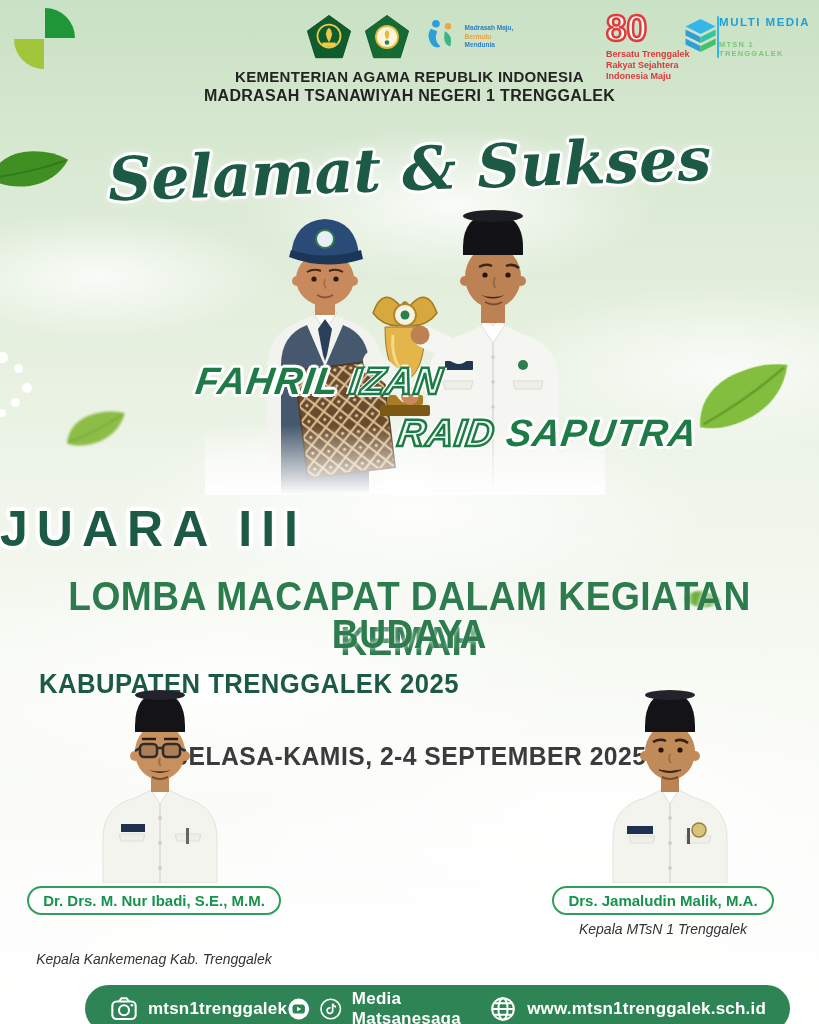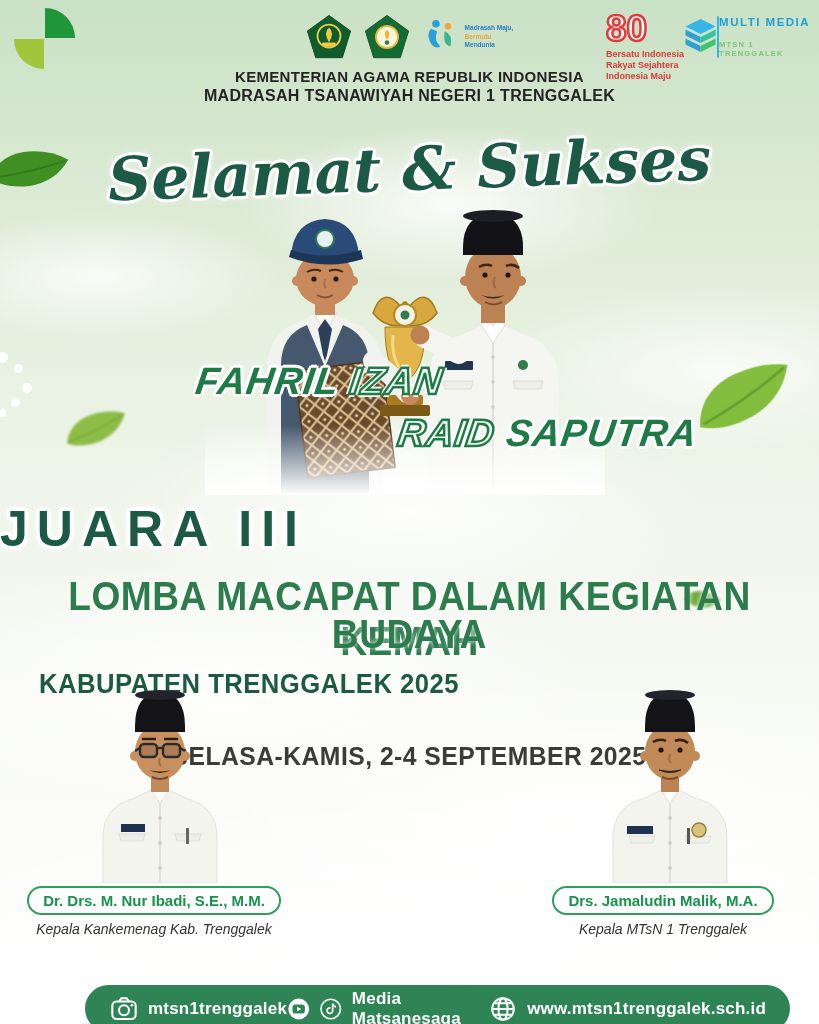--- a/index.html
+++ b/index.html
@@ -53,21 +53,21 @@
   .eventl{left:0;right:0;text-align:center;font-size:40px;font-weight:800;color:#2d7c4e;letter-spacing:.5px;text-shadow:0 0 6px rgba(255,255,255,.9);}
   .eventl .sc{display:inline-block;transform:scaleX(.93);}
   .e1{top:574px;} .e2{top:612px;}
   .region{top:669px;left:0;right:0;text-align:left;font-size:27px;font-weight:700;color:#1d5a45;letter-spacing:.5px;margin-left:28px;}
   .region .sc,.date .sc{display:inline-block;transform:scaleX(.95);}
   .date{top:741px;left:0;right:0;text-align:center;font-size:26px;font-weight:700;color:#3b3b3b;letter-spacing:.5px;}
   
   .badge{display:flex;flex-direction:column;align-items:center;width:270px;top:886px;}
   .badge .pill{border:2.5px solid #2fa05c;border-radius:18px;background:#fefefe;color:#17934d;font-weight:800;font-size:15px;padding:4px 14px;white-space:nowrap;}
   .badge .cap{margin-top:6px;font-size:14px;font-style:italic;font-weight:500;color:#333;}
-  .badge-l{left:19px;} .badge-r{left:528px;}
+  .badge-l{left:19px;gap:30px;} .badge-r{left:528px;}
   
   .footer-bar{left:85px;top:961px;width:705px;height:47px;background:#2e8455;border-radius:25px;
     display:flex;align-items:center;justify-content:space-between;padding:0 24px;box-sizing:border-box;margin-top:24px;}
   .f-item{display:flex;align-items:center;gap:9px;color:#fff;font-weight:800;font-size:17px;letter-spacing:.2px;}
   
   .dot{position:absolute;background:rgba(255,255,255,.95);border-radius:50%;}
   .blur1{filter:blur(1px);opacity:.92;}
   .blur2{filter:blur(.7px);opacity:.95;}
 </style>
 </head>
@@ -131,21 +131,21 @@
   </div>
 
   <div class="abs ministry">
     <div class="l1">KEMENTERIAN AGAMA REPUBLIK INDONESIA</div>
     <div class="l2">MADRASAH TSANAWIYAH NEGERI 1 TRENGGALEK</div>
   </div>
 
   <div class="abs anniv">
     <div class="anniv-num">80</div>
     <div class="anniv-lines">
-      <div>Bersatu Indonesia</div>
+      <div>Bersatu Trenggalek</div>
       <div>Rakyat Sejahtera</div>
       <div>Indonesia Maju</div>
     </div>
   </div>
 
   <div class="abs mm">
     <svg width="34" height="42" viewBox="0 0 44 52">
       <path d="M22 2 L42 12 L22 22 L2 12 Z" fill="#35b6e8"></path>
       <path d="M2 16 L22 26 L22 34 L2 24 Z" fill="#2f9fd4"></path>
       <path d="M42 16 L22 26 L22 34 L42 24 Z" fill="#37c2a0"></path>

